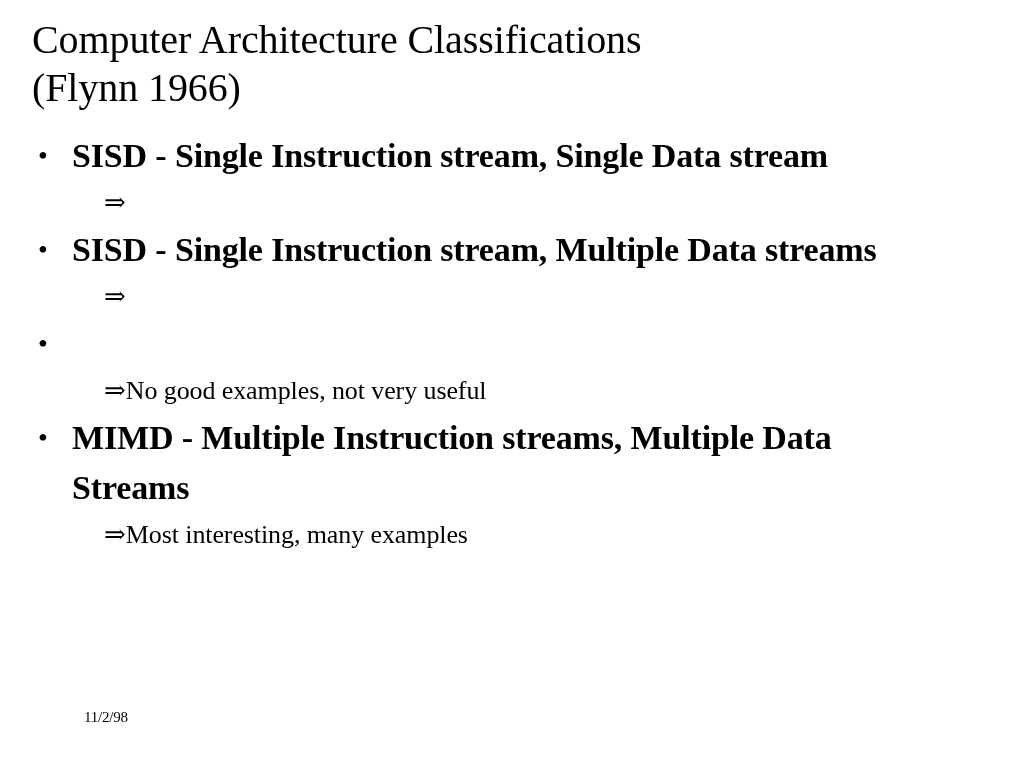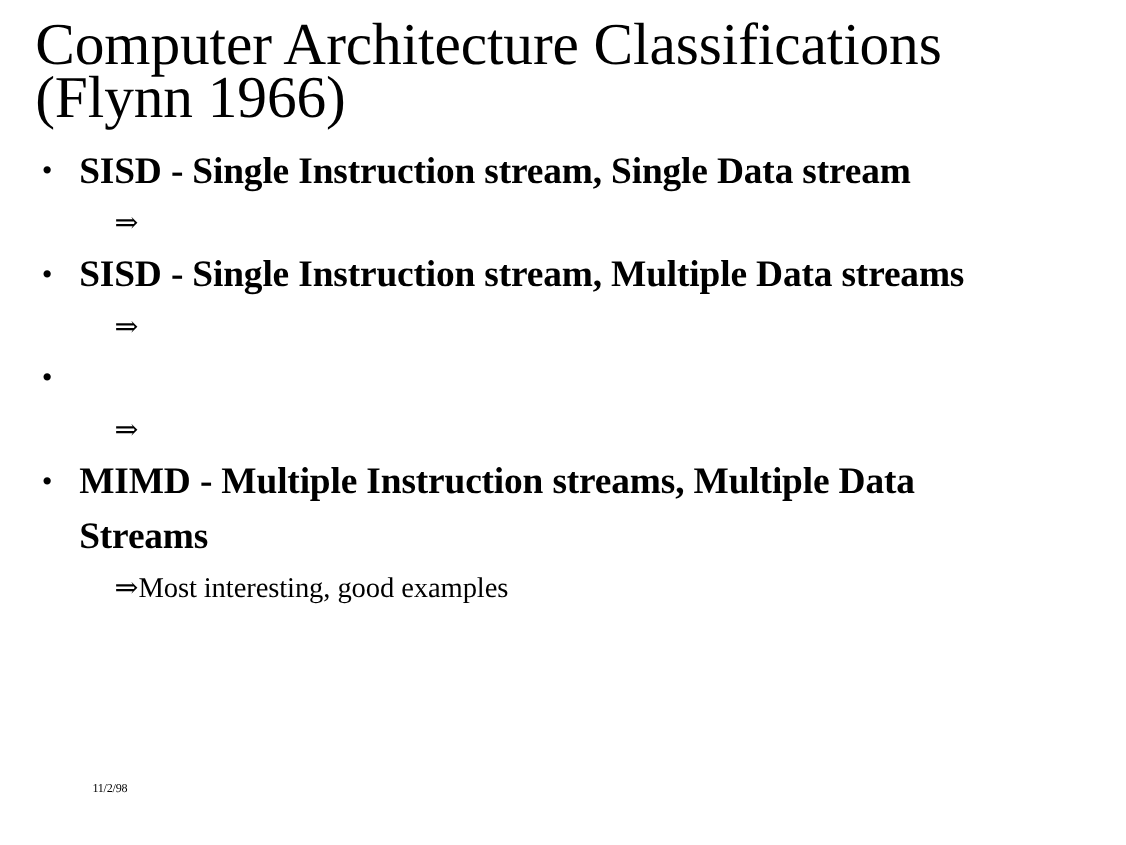--- a/index.html
+++ b/index.html
@@ -22,21 +22,21 @@
     background: #ffffff;
     overflow: hidden;
   }
 
   
   .slide-title {
     position: absolute;
     left: 32px;
     top: 16px;
     width: 960px;
-    font-size: 54px;
+    font-size: 40px;
     line-height: 48px;
     font-weight: normal;
     letter-spacing: -0.1px;
     margin: 0;
     white-space: pre-line;
   }
 
   
   .body-list {
     position: absolute;
@@ -96,21 +96,21 @@
   .subbullet-text {
     flex: 0 1 auto;
     letter-spacing: -0.1px;
   }
 
   
   .footer-date {
     position: absolute;
     left: 84px;
     top: 707px;
-    font-size: 11px;
+    font-size: 15px;
     line-height: 20px;
     letter-spacing: -0.2px;
   }
 </style>
 </head>
 <body>
 
 <div id="slide">
 
   <h1 class="slide-title">Computer Architecture Classifications
@@ -137,31 +137,32 @@
         <span class="subbullet-marker">⇒</span>
       </div>
     </li>
 
     <li class="bullet-group">
       <div class="bullet-row">
         <span class="bullet-marker">•</span>
       </div>
       <div class="subbullet-row">
         <span class="subbullet-marker">⇒</span>
+        <span class="subbullet-text">No good examples, not very useful</span>
       </div>
     </li>
 
     <li class="bullet-group">
       <div class="bullet-row">
         <span class="bullet-marker">•</span>
         <span class="bullet-text">MIMD - Multiple Instruction streams, Multiple Data Streams</span>
       </div>
       <div class="subbullet-row">
         <span class="subbullet-marker">⇒</span>
-        <span class="subbullet-text">Most interesting, good examples</span>
+        <span class="subbullet-text">Most interesting, many examples</span>
       </div>
     </li>
 
   </ul>
 
   <div class="footer-date">11/2/98</div>
 
 </div>
 
 </body></html>

